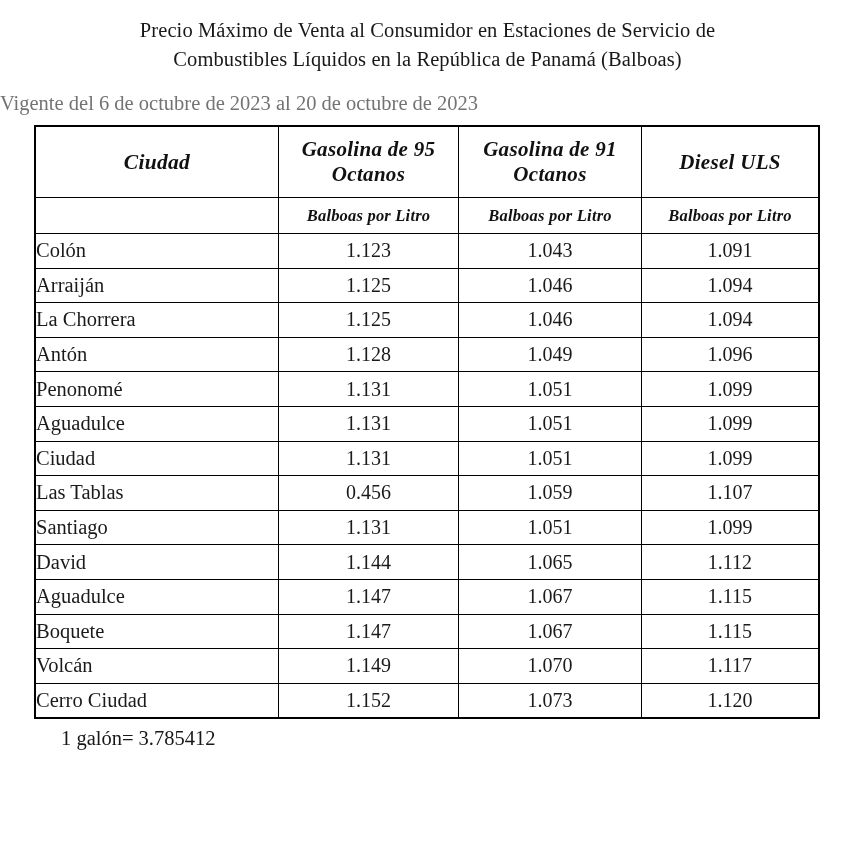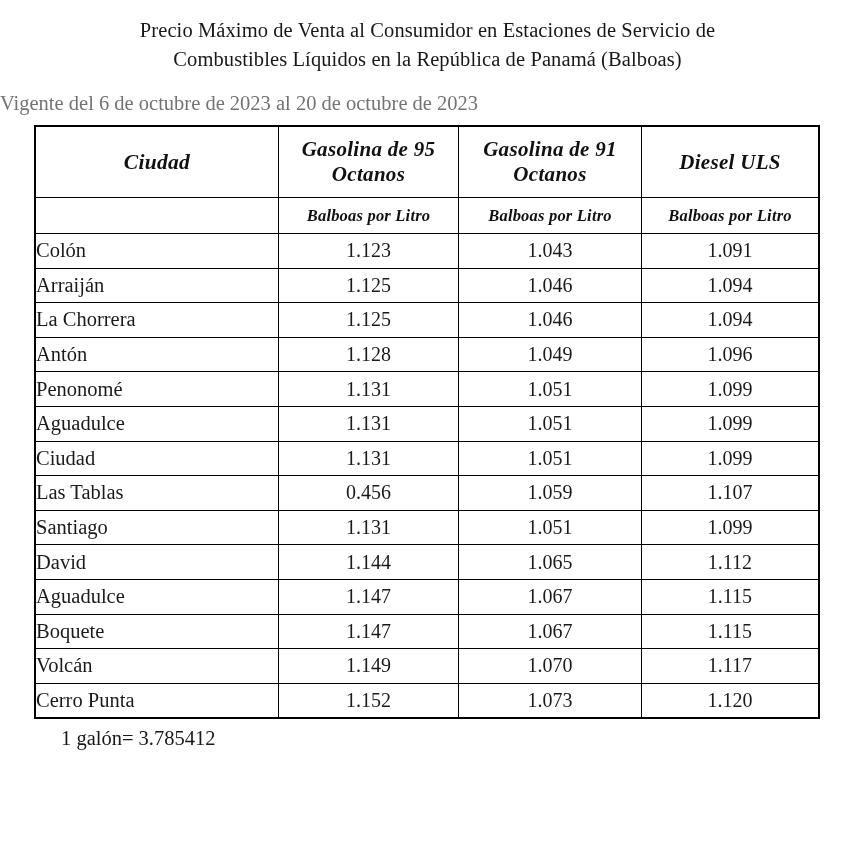--- a/index.html
+++ b/index.html
@@ -232,21 +232,21 @@
             <td class="num-cell">1.067</td>
             <td class="num-cell">1.115</td>
           </tr>
           <tr class="data-row">
             <td class="city-cell">Volcán</td>
             <td class="num-cell">1.149</td>
             <td class="num-cell">1.070</td>
             <td class="num-cell">1.117</td>
           </tr>
           <tr class="data-row">
-            <td class="city-cell">Cerro Punta</td>
+            <td class="city-cell">Cerro Ciudad</td>
             <td class="num-cell">1.152</td>
             <td class="num-cell">1.073</td>
             <td class="num-cell">1.120</td>
           </tr>
         </tbody>
     </table>
   </div>
 
   <div class="footer">
     <span class="f-value">1 galón= 3.785412</span>

